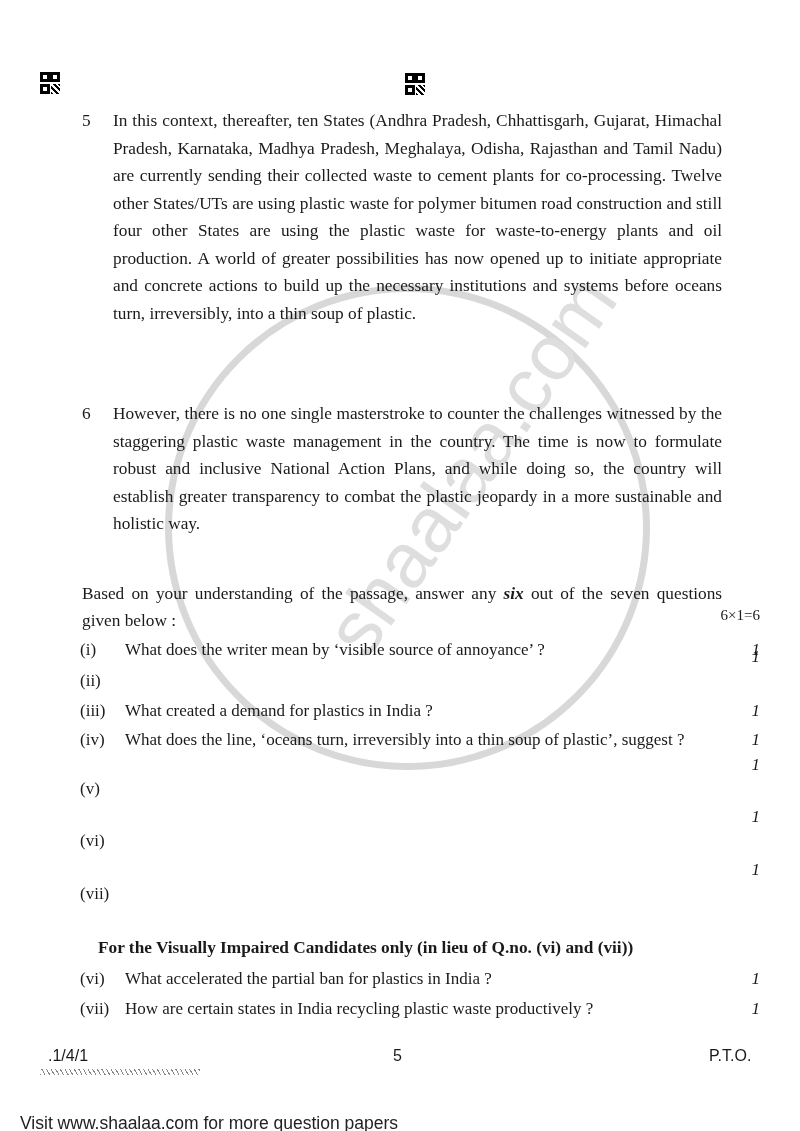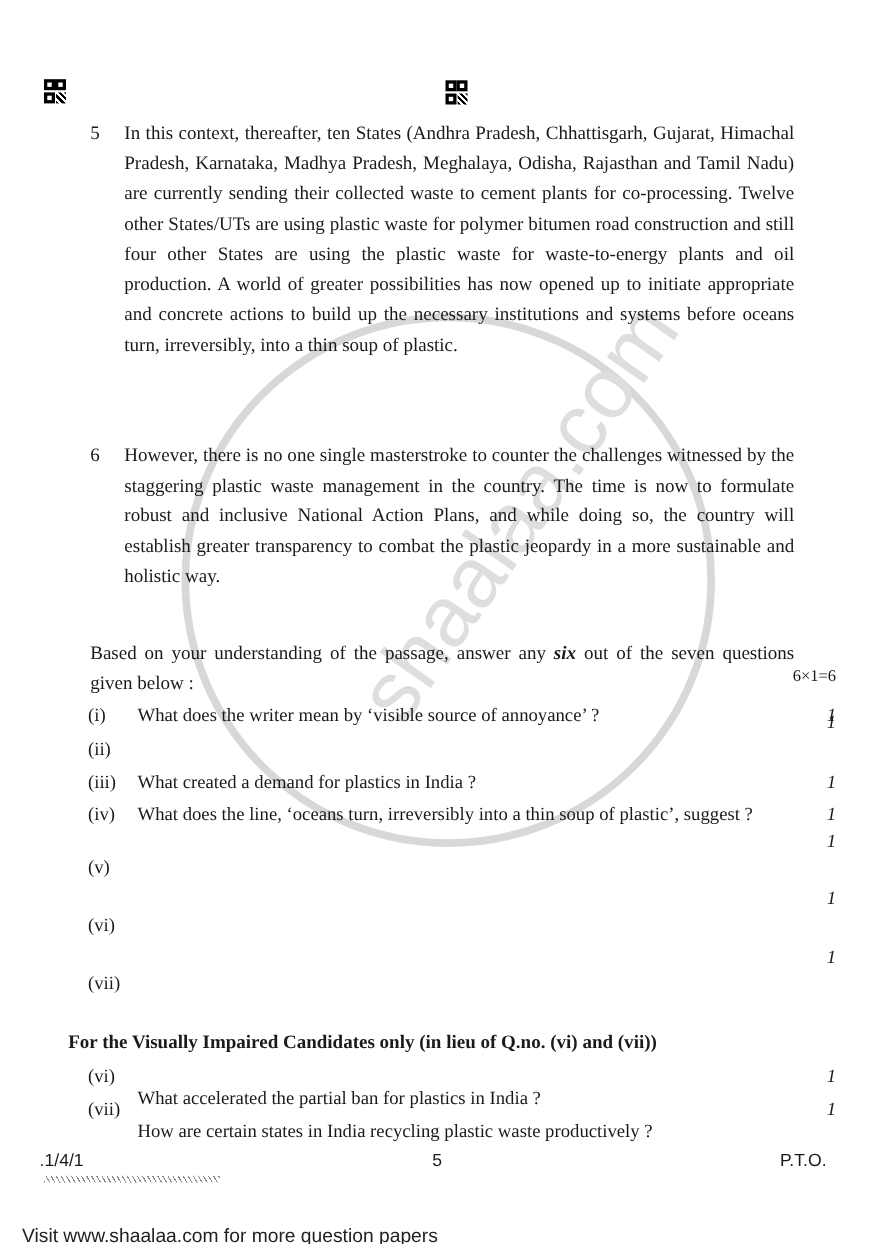--- a/index.html
+++ b/index.html
@@ -25,21 +25,21 @@
   .para .txt { margin-left: 31px; text-align: justify; text-align-last: left; }
   .intro { position: absolute; left: 82px; width: 640px; font-size: 17.3px; line-height: 27px; text-align: justify; }
   .intro-marks { position: absolute; right: 40px; font-size: 15px; }
   .q { position: absolute; left: 80px; width: 680px; font-size: 17px; line-height: 24px; }
   .q .qn { position: absolute; left: 0; top: 0; }
   .q .qt { margin-left: 45px; width: 595px; text-align: justify; text-align-last: left; }
   .q .qm { position: absolute; right: 0; bottom: 0; font-style: italic; }
   .vi-heading { position: absolute; left: 62px; font-size: 17.3px; font-weight: bold; }
   .vq { position: absolute; left: 80px; width: 680px; font-size: 17px; line-height: 24px; }
   .vq .qn { position: absolute; left: 0; }
-  .vq .qt { margin-left: 45px; margin-top: 20px; }
+  .vq .qt { margin-left: 45px; }
   .vq .qm { position: absolute; right: 0; top: 0; font-style: italic; }
   .footer { position: absolute; top: 1047px; font-family: "Liberation Sans", sans-serif; font-size: 16px; }
   .squiggle { position: absolute; left: 40px; top: 1069px; width: 160px; height: 6px;
         background: repeating-linear-gradient(60deg, #555 0 1px, transparent 1px 4px); opacity: .7; }
   .visit { position: absolute; left: 20px; top: 1096px; font-family: "Liberation Sans", sans-serif;
         font-size: 17.5px; color: #222; margin-top: 17px; }
 </style>
 </head>
 <body>
 
@@ -91,32 +91,32 @@
   </div>
   <div class="q" style="top:829px;">
     <span class="qn">(vi)</span>
     <span class="qm">1</span>
   </div>
   <div class="q" style="top:882px;">
     <span class="qn">(vii)</span>
     <span class="qm">1</span>
   </div>
 
-  <div class="vi-heading" style="top:938px;">For the Visually Impaired Candidates only (in lieu of Q.no. (vi) and (vii))</div>
+  <div class="vi-heading" style="top:938px;margin-left:36px;">For the Visually Impaired Candidates only (in lieu of Q.no. (vi) and (vii))</div>
 
   <div class="vq" style="top:967px;">
     <span class="qn">(vi)</span>
     <div class="qt">What accelerated the partial ban for plastics in India ?</div>
     <span class="qm">1</span>
   </div>
   <div class="vq" style="top:997px;">
     <span class="qn">(vii)</span>
     <div class="qt">How are certain states in India recycling plastic waste productively ?</div>
     <span class="qm">1</span>
   </div>
 
-  <div class="footer" style="left:36px;">.1/4/1</div>
+  <div class="footer" style="left:48px;">.1/4/1</div>
   <div class="footer" style="left:393px;">5</div>
   <div class="footer" style="left:709px;">P.T.O.</div>
   <div class="squiggle"></div>
 
   <div class="visit">Visit www.shaalaa.com for more question papers</div>
 </div>
 
 </body></html>

